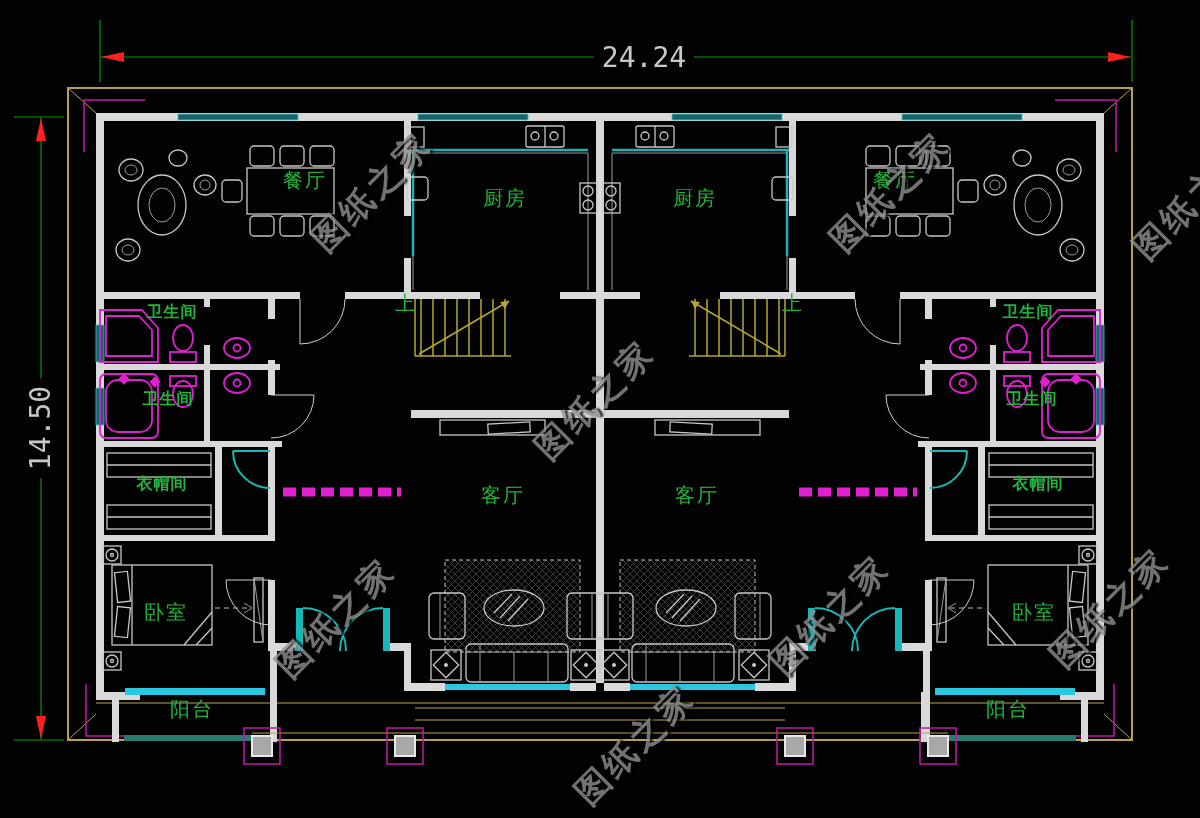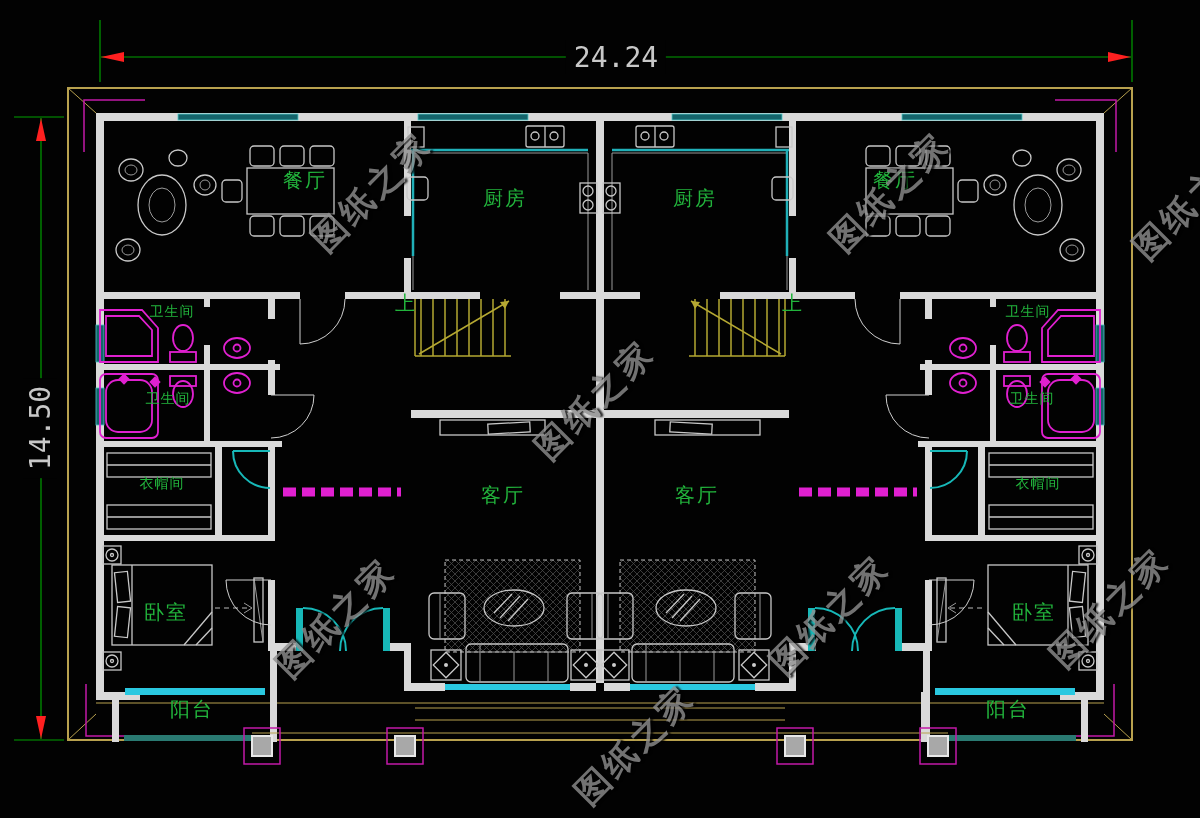--- a/index.html
+++ b/index.html
@@ -24,21 +24,21 @@
   .doorw{stroke:#cfcfcf;stroke-width:1;fill:none;}
   .diml{stroke:#00a000;stroke-width:1.2;}
   .arr {fill:#ff2020;}
   .cnt {stroke:#20b0b8;stroke-width:2.5;fill:none;}
   .col {fill:#a8a8a8;stroke:#e8e8e8;stroke-width:2;}
   .dash{stroke:#e020d0;stroke-width:9;stroke-dasharray:13 6;}
   .tvd {stroke:#bbbbbb;stroke-width:1;stroke-dasharray:5 4;fill:none;}
   
   .lbl{position:absolute;transform:translate(-50%,-50%);color:#22b43c;font-size:20px;
        letter-spacing:2px;white-space:nowrap;}
-  .lbl.small{font-size:14px;letter-spacing:1px;}
+  .lbl.small{font-size:16px;letter-spacing:1px;font-weight:bold;}
   .dim{position:absolute;transform:translate(-50%,-50%);color:#c8c8c8;font-size:28px;
        font-family:"DejaVu Sans Mono",monospace;background:#020202;padding:0 8px;
        white-space:nowrap;}
   .dim.v{transform:translate(-50%,-50%) rotate(-90deg);}
   .wm{position:absolute;transform:translate(-50%,-50%) rotate(-45deg);color:#8f8f8f;
       opacity:.8;font-size:34px;font-weight:bold;letter-spacing:4px;white-space:nowrap;
       text-shadow:2px 2px 2px #000;}
 </style>
 </head>
 <body>
@@ -470,21 +470,21 @@
     <rect x="252" y="736" width="20" height="20" class="col"></rect>
     <rect x="387" y="728" width="36" height="36" class="mag"></rect>
     <rect x="395" y="736" width="20" height="20" class="col"></rect>
     <rect x="777" y="728" width="36" height="36" class="mag"></rect>
     <rect x="785" y="736" width="20" height="20" class="col"></rect>
     <rect x="920" y="728" width="36" height="36" class="mag"></rect>
     <rect x="928" y="736" width="20" height="20" class="col"></rect>
   </g>
 </svg>
 
-<span class="dim" style="left:616px;top:57px">24.24</span>
+<span class="dim" style="left:644px;top:57px">24.24</span>
 <span class="dim v" style="left:40px;top:428px">14.50</span>
 
 <span class="lbl" style="left:305px;top:180px">餐厅</span>
 <span class="lbl" style="left:895px;top:180px">餐厅</span>
 <span class="lbl" style="left:505px;top:198px">厨房</span>
 <span class="lbl" style="left:695px;top:198px">厨房</span>
 <span class="lbl small" style="left:172px;top:312px">卫生间</span>
 <span class="lbl small" style="left:168px;top:399px">卫生间</span>
 <span class="lbl small" style="left:1028px;top:312px">卫生间</span>
 <span class="lbl small" style="left:1032px;top:399px">卫生间</span>

